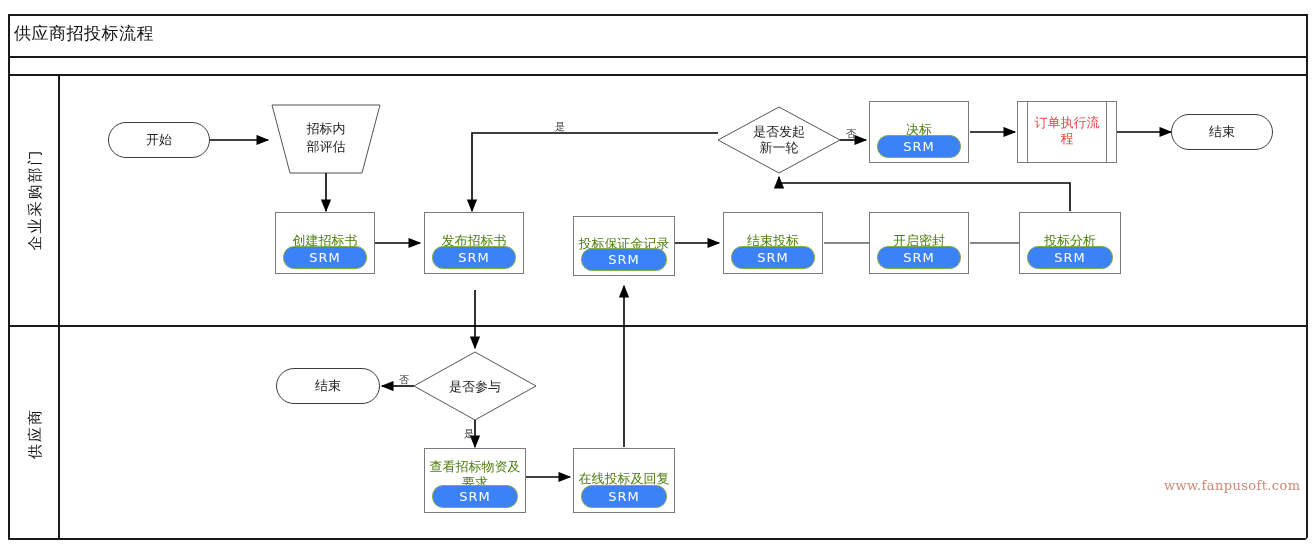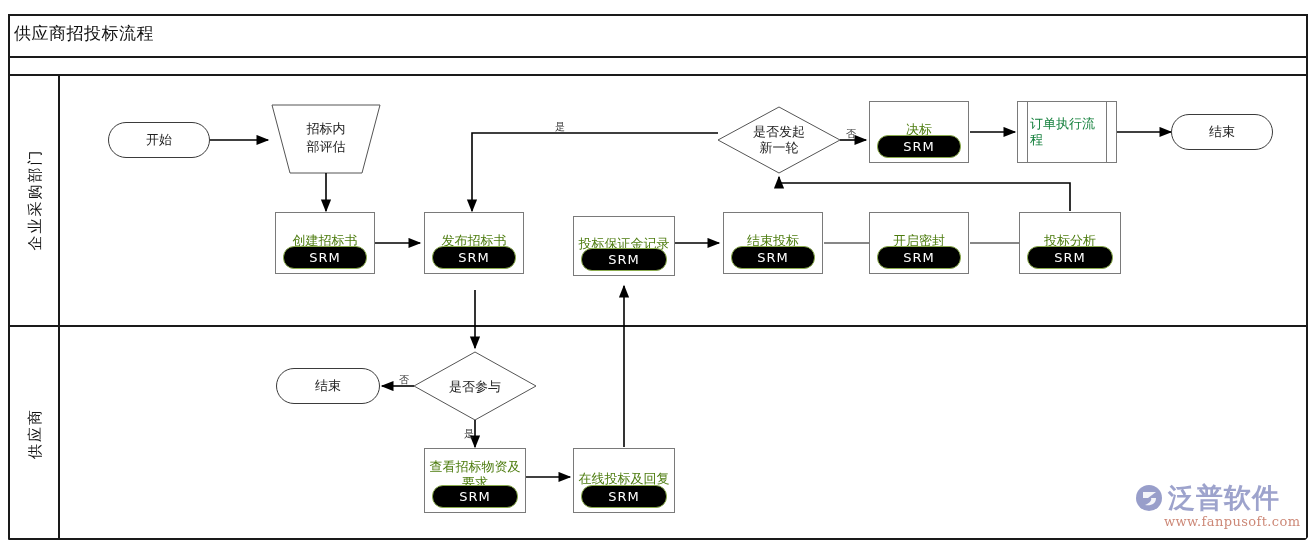--- a/index.html
+++ b/index.html
@@ -21,33 +21,33 @@
   #lane-label-1{left:-90px;top:190px;}
   #lane-label-2{left:-90px;top:424px;}
 
   
   .node{position:absolute;box-sizing:border-box;background:#fff;}
   .proc{border:1px solid #7a7a7a;}
   .proc .lbl{position:absolute;left:0;right:0;top:50%;transform:translateY(-60%);
       text-align:center;font-size:13px;color:#4d7c0f;line-height:16px;padding:0 3px;}
   .proc.two .lbl{transform:translateY(-68%);}
   .srm{position:absolute;left:7px;right:7px;bottom:4px;height:21px;border-radius:11px;
-      background:#000000;border:1px solid #8aab4c;color:#fff;font-size:13px;
+      background:#3b82f6;border:1px solid #8aab4c;color:#fff;font-size:13px;
       display:flex;align-items:center;justify-content:center;letter-spacing:1px;}
 
   
   .term{border:1px solid #3b3b3b;border-radius:24px;display:flex;align-items:center;justify-content:center;
       font-size:13px;color:#222;background:#fff;}
 
   
   .pre{border:1px solid #7a7a7a;}
   .pre .bar-l,.pre .bar-r{position:absolute;top:0;bottom:0;width:0;border-left:1px solid #7a7a7a;}
   .pre .bar-l{left:9px;} .pre .bar-r{right:9px;}
   .pre .lbl{position:absolute;left:12px;right:12px;top:50%;transform:translateY(-50%);
-      font-size:13px;color:#15803d;line-height:16px;}
+      text-align:center;font-size:13px;color:#ef4444;line-height:16px;font-family:Liberation Mono, monospace;}
 
   
   svg.layer{position:absolute;left:0;top:0;width:1314px;height:546px;overflow:visible;}
   .edge{stroke:#000;stroke-width:1.6px;fill:none;}
   .thin{stroke:#111;stroke-width:1.1px;fill:none;}
   .shape{stroke:#555;stroke-width:1px;fill:#fff;}
   .elabel{font-size:10px;fill:#333;font-family:"DejaVu Sans","Liberation Sans",sans-serif;}
   .dlabel{font-size:13px;fill:#222;font-family:"DejaVu Sans","Liberation Sans",sans-serif;text-anchor:middle;}
 
   
@@ -192,23 +192,16 @@
     </div>
     <div class="srm">SRM</div>
   </div>
 
   <div class="node proc" style="left:573px;top:448px;width:102px;height:65px;">
     <div class="lbl">在线投标及回复</div>
     <div class="srm">SRM</div>
   </div>
 
   <div class="wm">
-    <div class="wm-row">
-      <svg width="30" height="30" viewBox="0 0 30 30">
-        <circle cx="15" cy="15" r="13" fill="#8d93c4" opacity="0.9"></circle>
-        <path d="M9,9 L22,9 L14,15 L22,15 C22,21 17,23 11,22 C16,20 18,17 17,15 L9,15 Z" fill="#f3f4f9"></path>
-      </svg>
-      <span class="wm-txt">泛普软件</span>
-    </div>
     <div class="wm-url">www.fanpusoft.com</div>
   </div>
 
 </div>
 
 </body></html>

